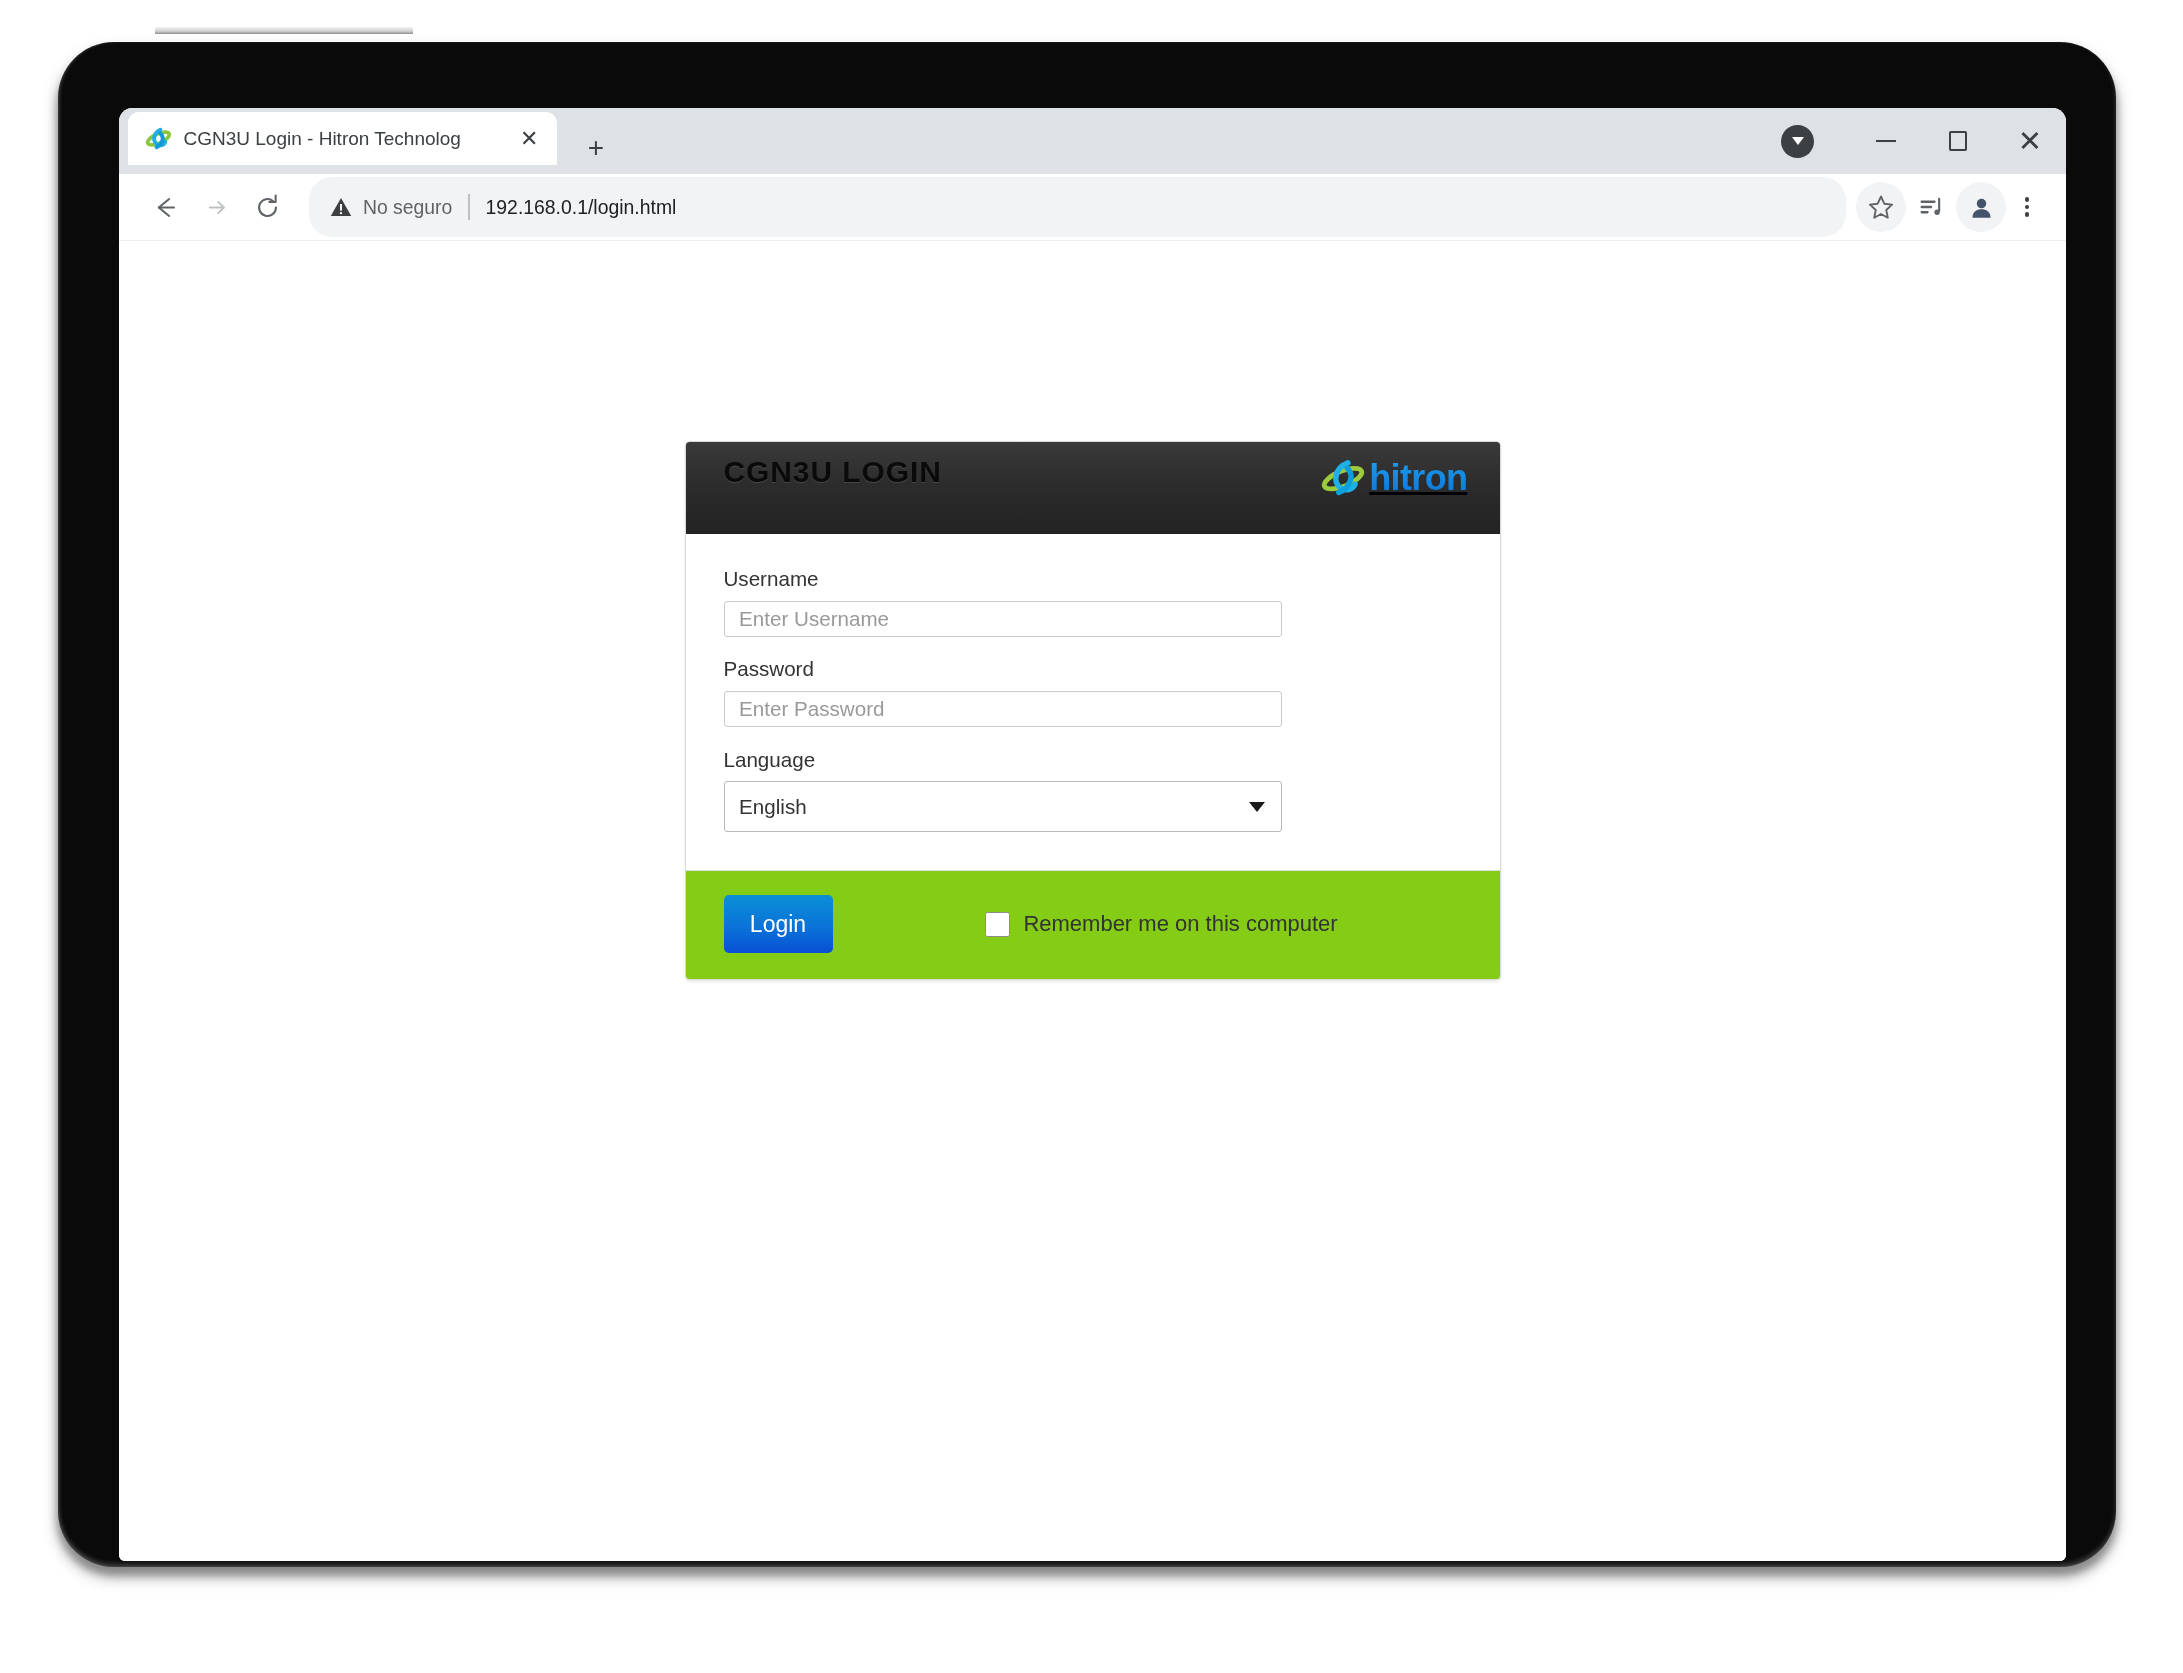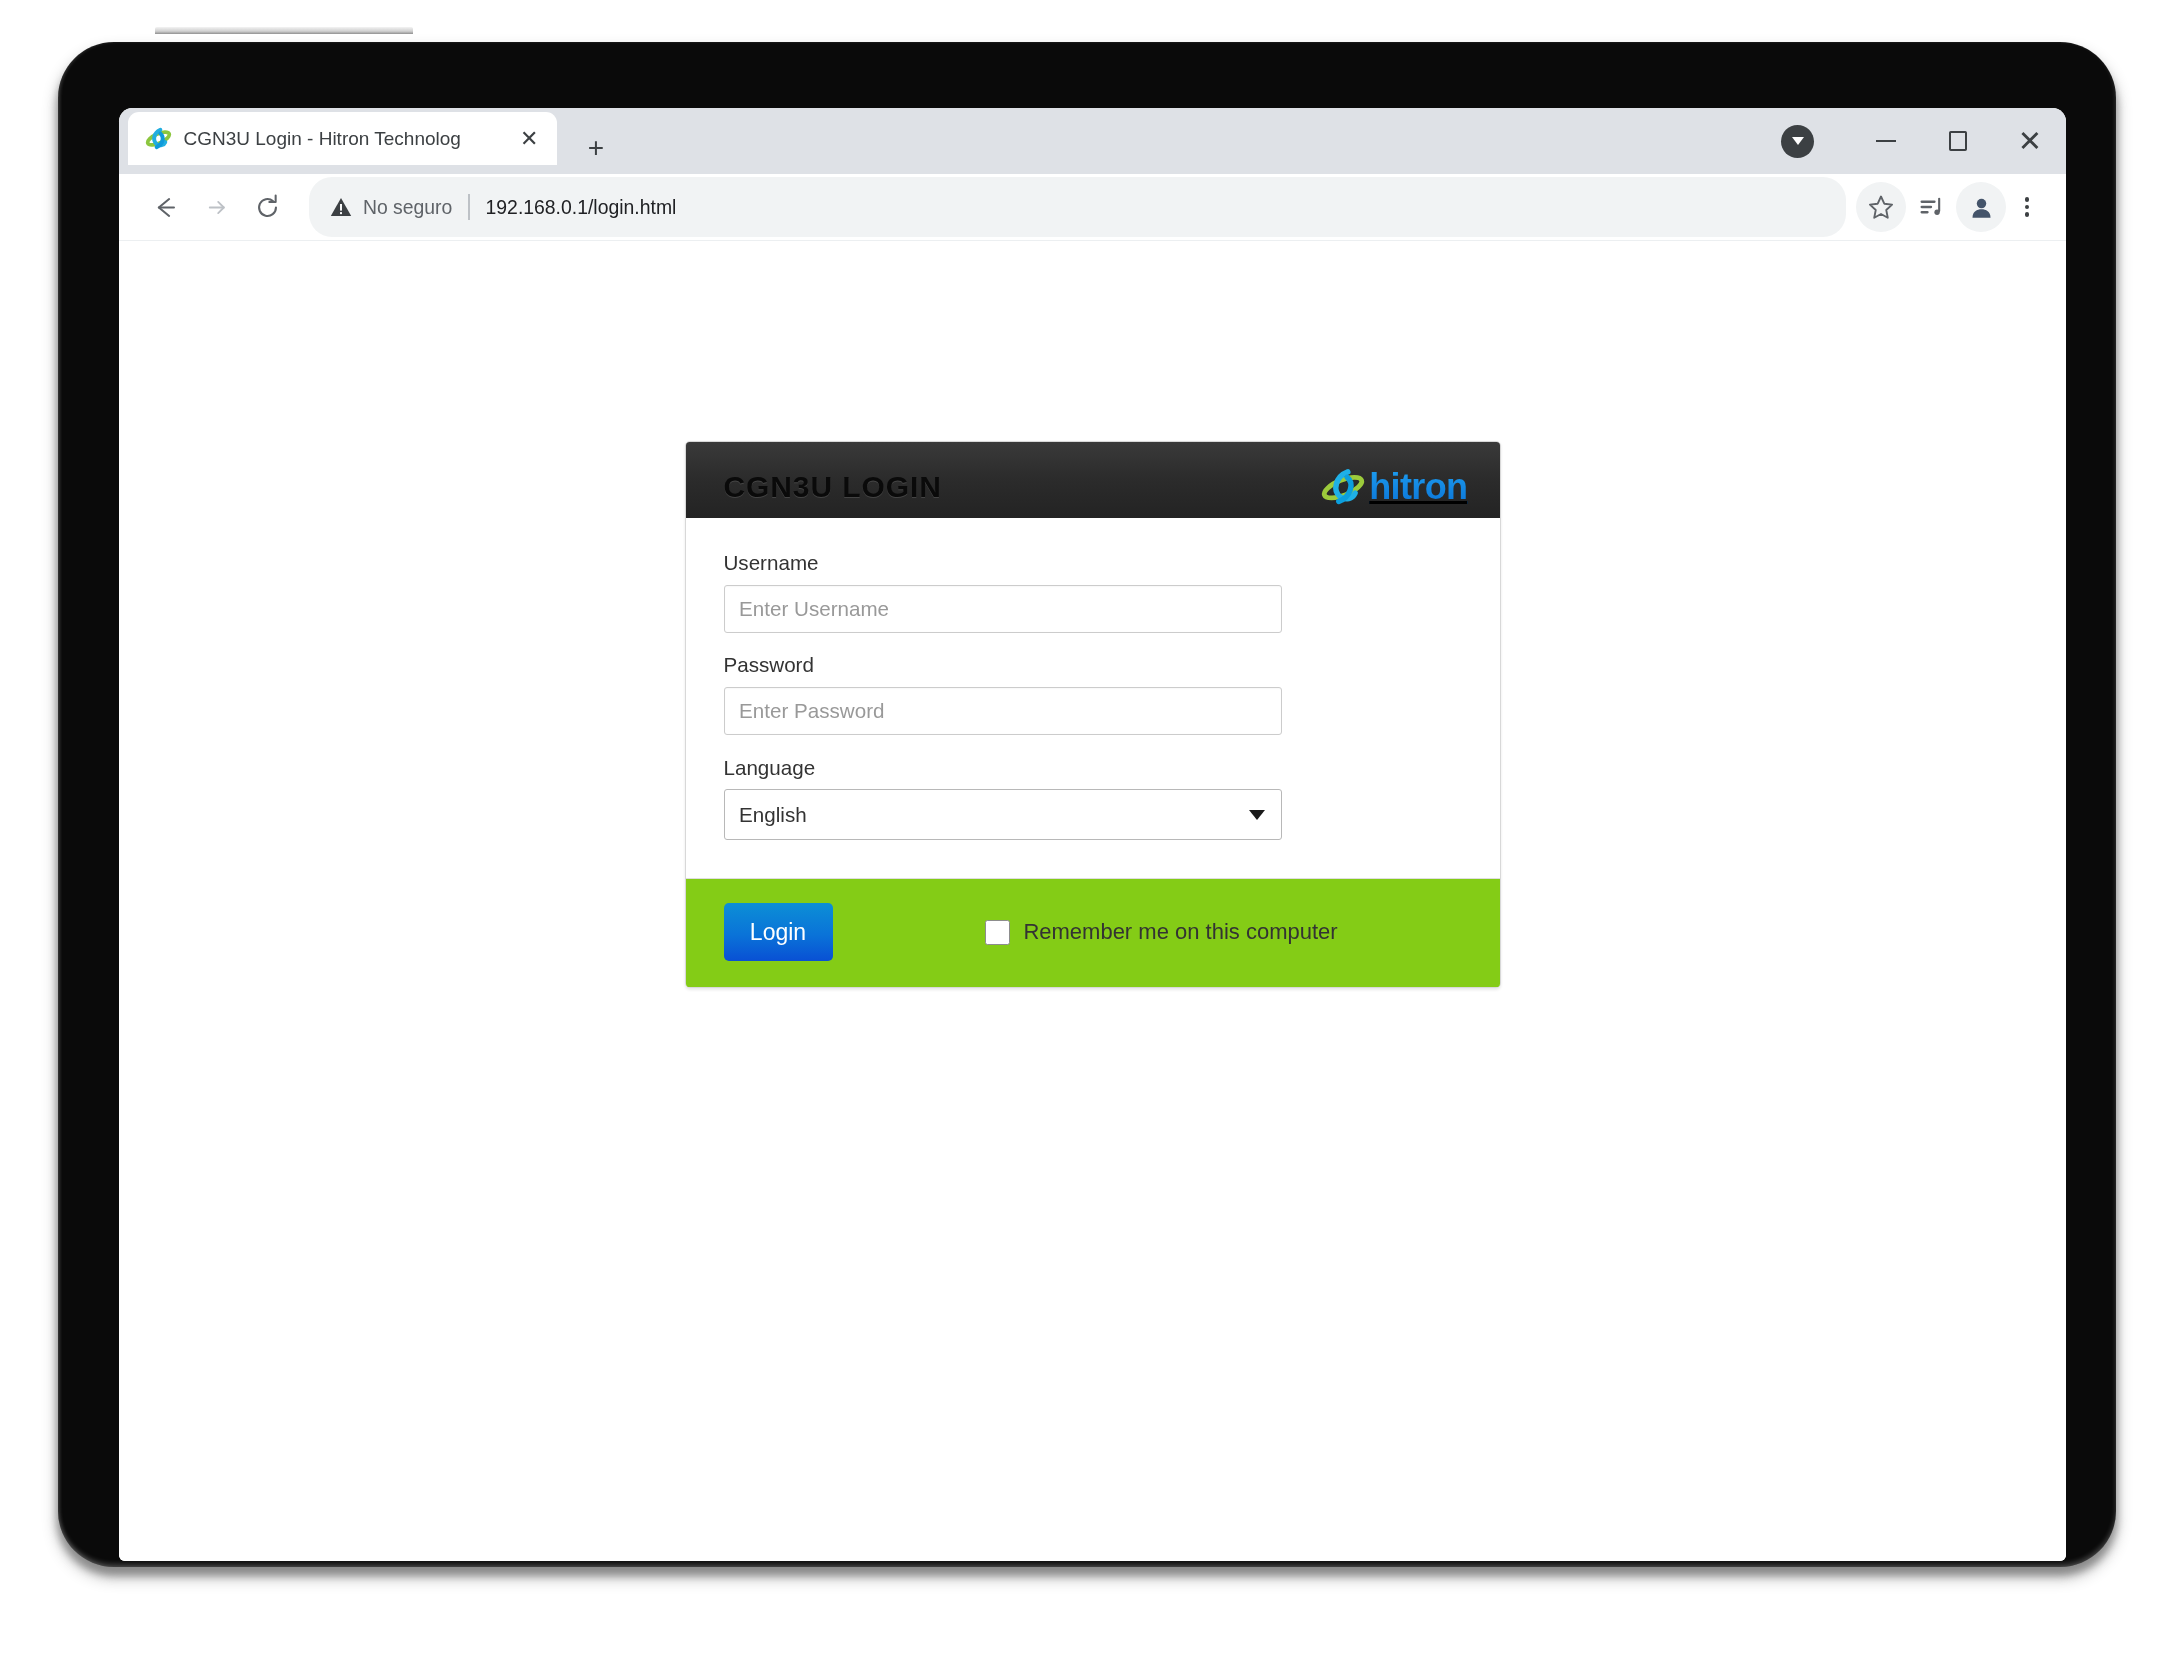--- a/index.html
+++ b/index.html
@@ -242,24 +242,24 @@
   #login-panel {
     width: 816px;
     margin: 0 auto;
     background: #ffffff;
     border: 1.2px solid #d8d8d8;
     border-radius: 4.9px;
     box-shadow: 0 1.2px 3px rgba(0,0,0,.09);
   }
 
   #panel-header {
-    height: 76px;
+    height: 92px;
     background: linear-gradient(180deg, #3a3a3a 0%, #2c2c2c 46%, #232323 100%);
     display: flex;
-    align-items: center;
+    align-items: flex-start;
     justify-content: space-between;
     padding: 13px 32px 0 38px;
     border-radius: 3.6px 3.6px 0 0;
   }
 
   #panel-title {
     font-size: 30px;
     font-weight: bold;
     letter-spacing: 0.9px;
     color: #0a0a0a;
@@ -281,21 +281,21 @@
   #panel-body { padding: 33px 38px 38px 38px; }
 
   .field-label {
     font-size: 20.6px;
     color: #333333;
     margin-bottom: 9.7px;
   }
 
   .field-input {
     width: 558px;
-    height: 48px;
+    height: 36px;
     border: 1.2px solid #cccccc;
     border-radius: 3px;
     background: #ffffff;
     display: flex;
     align-items: center;
     padding: 0 14.6px;
     font-size: 20.6px;
     color: #999999;
     margin-bottom: 20.6px;
     box-shadow: inset 0 0.6px 1.2px rgba(0,0,0,.05);

